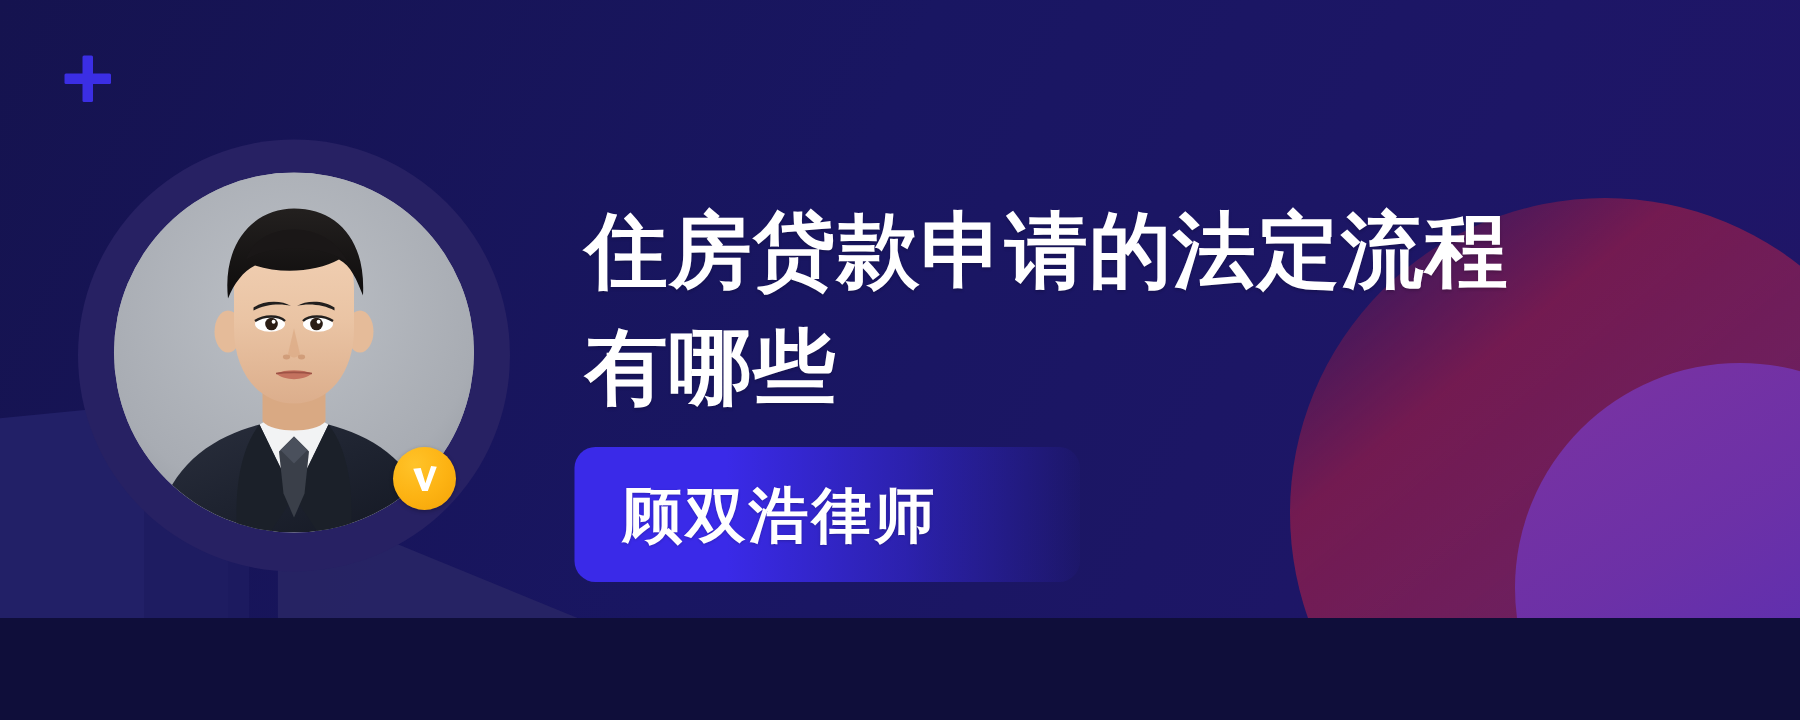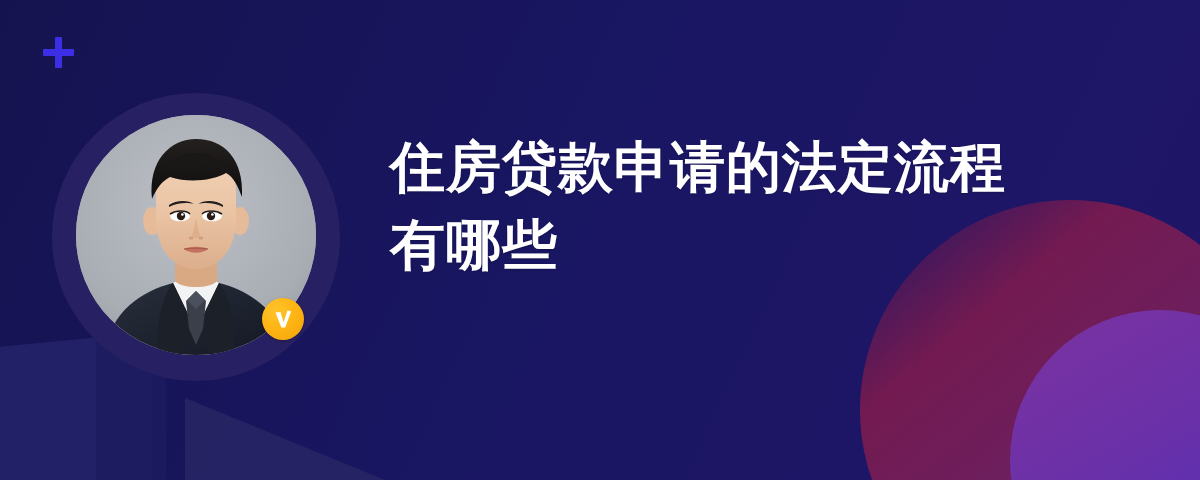--- a/index.html
+++ b/index.html
@@ -7,21 +7,21 @@
     padding: 0;
     background: #0f0e3a;
   }
   body {
     font-family: "Liberation Sans", "DejaVu Sans", sans-serif;
   }
 
   #banner {
     position: relative;
     width: 1200px;
-    height: 480px;
+    height: 412px;
     overflow: hidden;
     background: #171561;
     background-image: linear-gradient(115deg, #15134f 0%, #191662 45%, #1d1666 75%, #201568 100%);
   }
 
   
   .deco { position: absolute; pointer-events: none; }
 
   
   .arc-outer {
@@ -232,14 +232,17 @@
         <path d="M5.5 6.5 L10.5 6.0 L13.6 16.2 L17.4 4.6 L21.2 5.2 L15.2 21.4 L11.4 21.4 Z" fill="#ffffff"></path>
       </svg>
     </div>
   </div>
 
   <div class="content">
     <h1 class="headline">住房贷款申请的法定流程
 有哪些</h1>
   </div>
 
+  <div class="name-badge">
+    <span class="name-badge-text">顾双浩律师</span>
+  </div>
 
 </div>
 
 </body></html>

